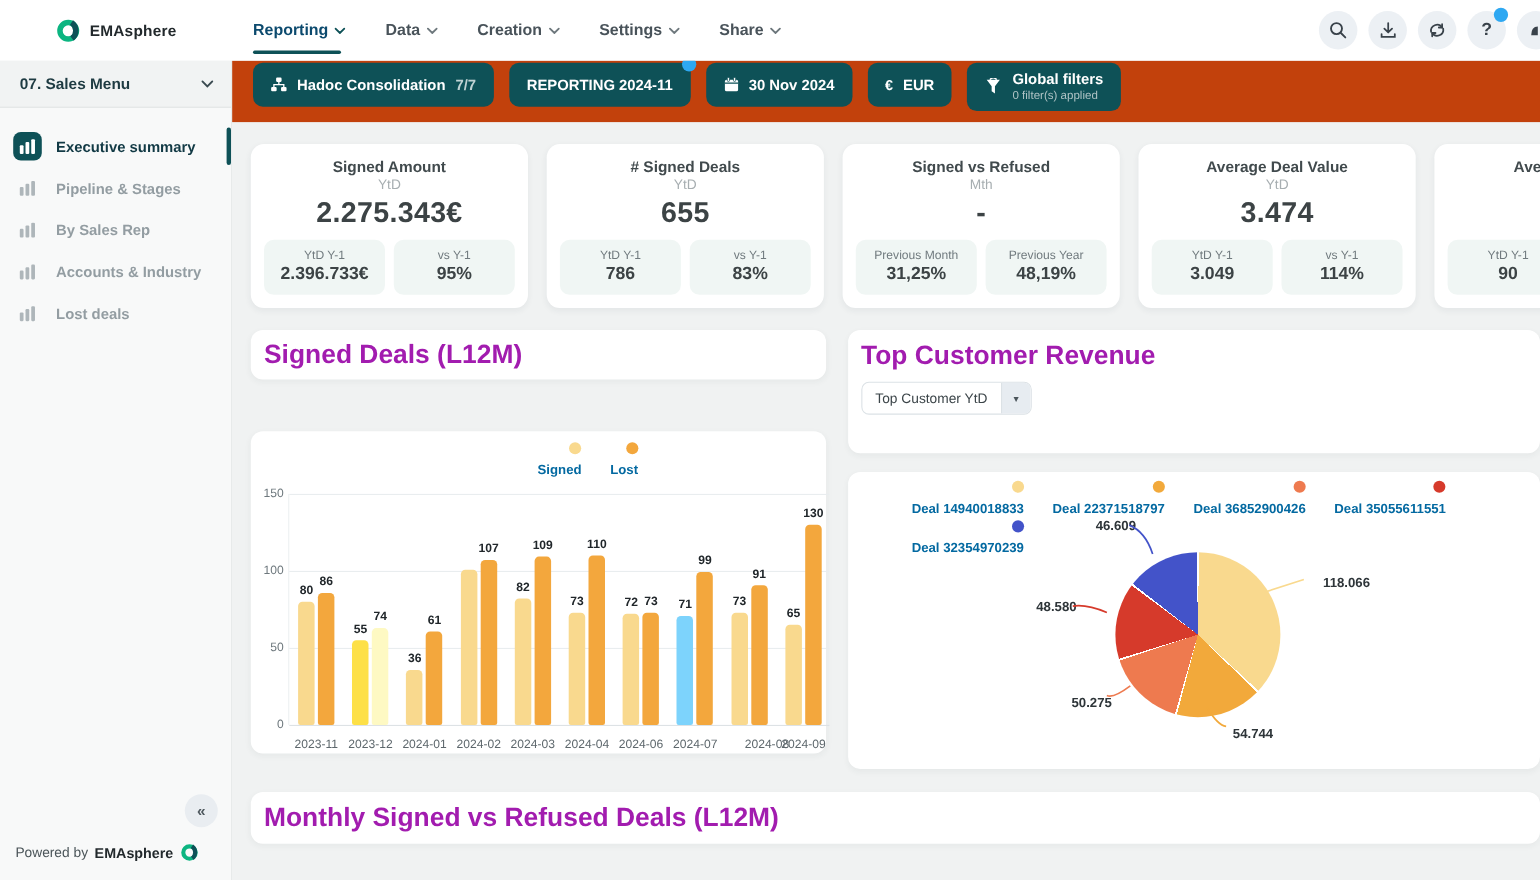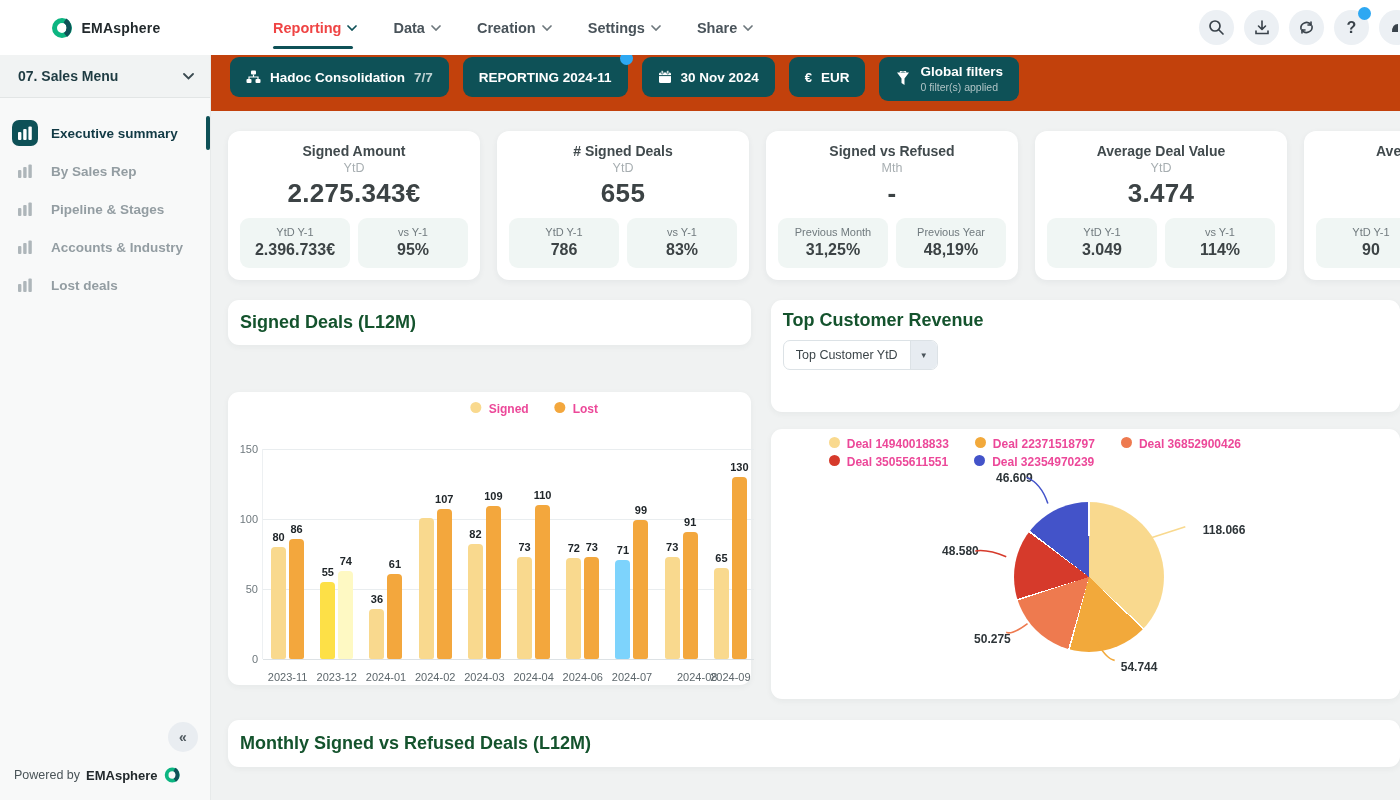--- a/index.html
+++ b/index.html
@@ -6,21 +6,21 @@
   html,body { width:1400px; height:800px; overflow:hidden; background:#F0F2F2;
     font-family:"Liberation Sans", sans-serif; }
   body { position:relative; }
 
   
   .topbar { position:absolute; top:0; left:0; width:1400px; height:55px; background:#fff; z-index:5; }
   .logo-area { position:absolute; left:0; top:0; width:211px; height:55px; display:flex; align-items:center; justify-content:center; gap:7px; }
   .brand-name { font-size:14px; font-weight:bold; color:#22292C; letter-spacing:.2px; }
   .top-nav { position:absolute; left:230px; top:0; height:55px; display:flex; align-items:center; gap:36px; }
   .nav-item { position:relative; display:flex; align-items:center; gap:6px; cursor:pointer; font-size:14.5px; font-weight:bold; color:#49535A; padding:4px 0; }
-  .nav-item.active { color:#ef4444;margin-left:43px; }
+  .nav-item.active { color:#0c4a6e; }
   .nav-item.active::after { content:""; position:absolute; left:0; right:4px; bottom:-9px; height:3px; border-radius:2px; background:#0E5157; }
   .topbar-icons { position:absolute; right:10px; top:10px; display:flex; gap:10px; }
   .icon-circle { position:relative; width:35px; height:35px; border-radius:50%; background:#ECF0F4; display:flex; align-items:center; justify-content:center; color:#39424A; cursor:pointer; flex:0 0 auto; }
   .icon-circle.partial { margin-right:-24px; }
   .help-glyph { font-size:16px; font-weight:bold; color:#39424A; }
   .blue-dot { position:absolute; width:13px; height:13px; border-radius:50%; background:#2EA8F2; top:-3px; right:-2px; }
   .svgwrap { display:inline-flex; align-items:center; }
 
   
   .sidebar { position:absolute; left:0; top:55px; bottom:0; width:211px; background:#F8F9F9; border-right:1px solid #E7EAEA; }
@@ -56,37 +56,37 @@
   .kpi-value { text-align:center; font-size:26px; font-weight:bold; color:#3C4345; margin-top:2px; min-height:32px; letter-spacing:.3px; }
   .kpi-subrow { display:flex; gap:8px; margin-top:8px; }
   .kpi-subbox { flex:0 0 110px; width:110px; background:#F0F6F4; border-radius:9px; padding:8px 4px 9px; text-align:center; }
   .kpi-subrow.full .kpi-subbox { flex:1 1 0; }
   .kpi-sublabel { font-size:11px; color:#707A7E; }
   .kpi-subvalue { font-size:16px; font-weight:bold; color:#3C4345; margin-top:3px; }
 
   
   .charts-row { display:flex; gap:20px; margin:20px 0 0 17px; }
   .panel-block { background:#fff; border-radius:11px; box-shadow:0 2px 6px rgba(40,50,60,.05); }
-  .panel-title { font-size:18px; color:#14532d; font-weight:bold; }
+  .panel-title { font-size:24px; color:#a21caf; font-weight:bold; }
 
   .left-card { width:540px; }
   .left-card .title-block { height:45px; display:flex; align-items:center; padding-left:12px; }
   .left-card .chart-block { margin-top:47px; height:293px; position:relative; }
 
   .right-card { width:650px; }
   .right-card .head-block { height:112px; padding:10px 12px 0; }
   .right-card .chart-block { margin-top:17px; height:270px; position:relative; }
 
   .dropdown { margin-top:9px; display:inline-flex; height:30px; border:1px solid #DCE2E6; border-radius:7px; overflow:hidden; background:#fff; cursor:pointer; }
   .dropdown .dd-text { padding:0 12px; display:flex; align-items:center; font-size:12.5px; color:#3C4549; }
   .dropdown .dd-arrow { width:27px; background:#E7ECF1; border-left:1px solid #DCE2E6; display:flex; align-items:center; justify-content:center; font-size:8px; color:#4A545A; }
 
   
   .bar-legend { position:absolute; top:10px; left:50%; transform:translateX(calc(-50% + 45px)); display:flex; gap:26px; }
-  .legend-item { display:flex; align-items:flex-start; gap:7px; font-size:12px; font-weight:bold; color:#ec4899; cursor:pointer; }
+  .legend-item { display:flex; align-items:flex-end; gap:7px; font-size:12px; font-weight:bold; color:#0369a1; cursor:pointer;flex-direction:column; }
   .legend-dot { width:11px; height:11px; border-radius:50%; }
   .plot { position:absolute; left:34px; top:57px; width:492px; height:210px; border-left:1px solid #EDF0F2; }
   .gridline { position:absolute; left:0; right:0; height:1px; background:#E9EDEF; }
   .gridline.zero { background:#DDE2E5; }
   .ytick { position:absolute; left:-33px; width:28px; text-align:right; font-size:11px; color:#6E787D; transform:translateY(-6px); }
   .bar-group { position:absolute; bottom:0; height:210px; display:flex; align-items:flex-end; justify-content:center; gap:3px; }
   .bar { position:relative; width:15px; border-radius:4px 4px 2px 2px; cursor:pointer; }
   .bar-label { position:absolute; top:-16px; left:50%; transform:translateX(-50%); font-size:11px; font-weight:bold; color:#20262A; white-space:nowrap; }
   .xlabel { position:absolute; top:222px; text-align:center; font-size:11px; color:#5D676C; }
 
@@ -222,33 +222,33 @@
       <div class="menu-item">
         <span class="mi-icon">
           <span class="svgwrap">
             <svg width="16" height="15" viewBox="0 0 16 15">
               <rect x="1" y="6" width="3.4" height="8" rx="1" fill="#AEB6BA"></rect>
               <rect x="6.2" y="3" width="3.4" height="11" rx="1" fill="#AEB6BA"></rect>
               <rect x="11.4" y="0.5" width="3.4" height="13.5" rx="1" fill="#AEB6BA"></rect>
             </svg>
           </span>
         </span>
-        <span class="mi-label">By Sales Rep</span>
+        <span class="mi-label">Pipeline &amp; Stages</span>
       </div>
       <div class="menu-item">
         <span class="mi-icon">
           <span class="svgwrap">
             <svg width="16" height="15" viewBox="0 0 16 15">
               <rect x="1" y="6" width="3.4" height="8" rx="1" fill="#AEB6BA"></rect>
               <rect x="6.2" y="3" width="3.4" height="11" rx="1" fill="#AEB6BA"></rect>
               <rect x="11.4" y="0.5" width="3.4" height="13.5" rx="1" fill="#AEB6BA"></rect>
             </svg>
           </span>
         </span>
-        <span class="mi-label">Pipeline &amp; Stages</span>
+        <span class="mi-label">By Sales Rep</span>
       </div>
       <div class="menu-item">
         <span class="mi-icon">
           <span class="svgwrap">
             <svg width="16" height="15" viewBox="0 0 16 15">
               <rect x="1" y="6" width="3.4" height="8" rx="1" fill="#AEB6BA"></rect>
               <rect x="6.2" y="3" width="3.4" height="11" rx="1" fill="#AEB6BA"></rect>
               <rect x="11.4" y="0.5" width="3.4" height="13.5" rx="1" fill="#AEB6BA"></rect>
             </svg>
           </span>

